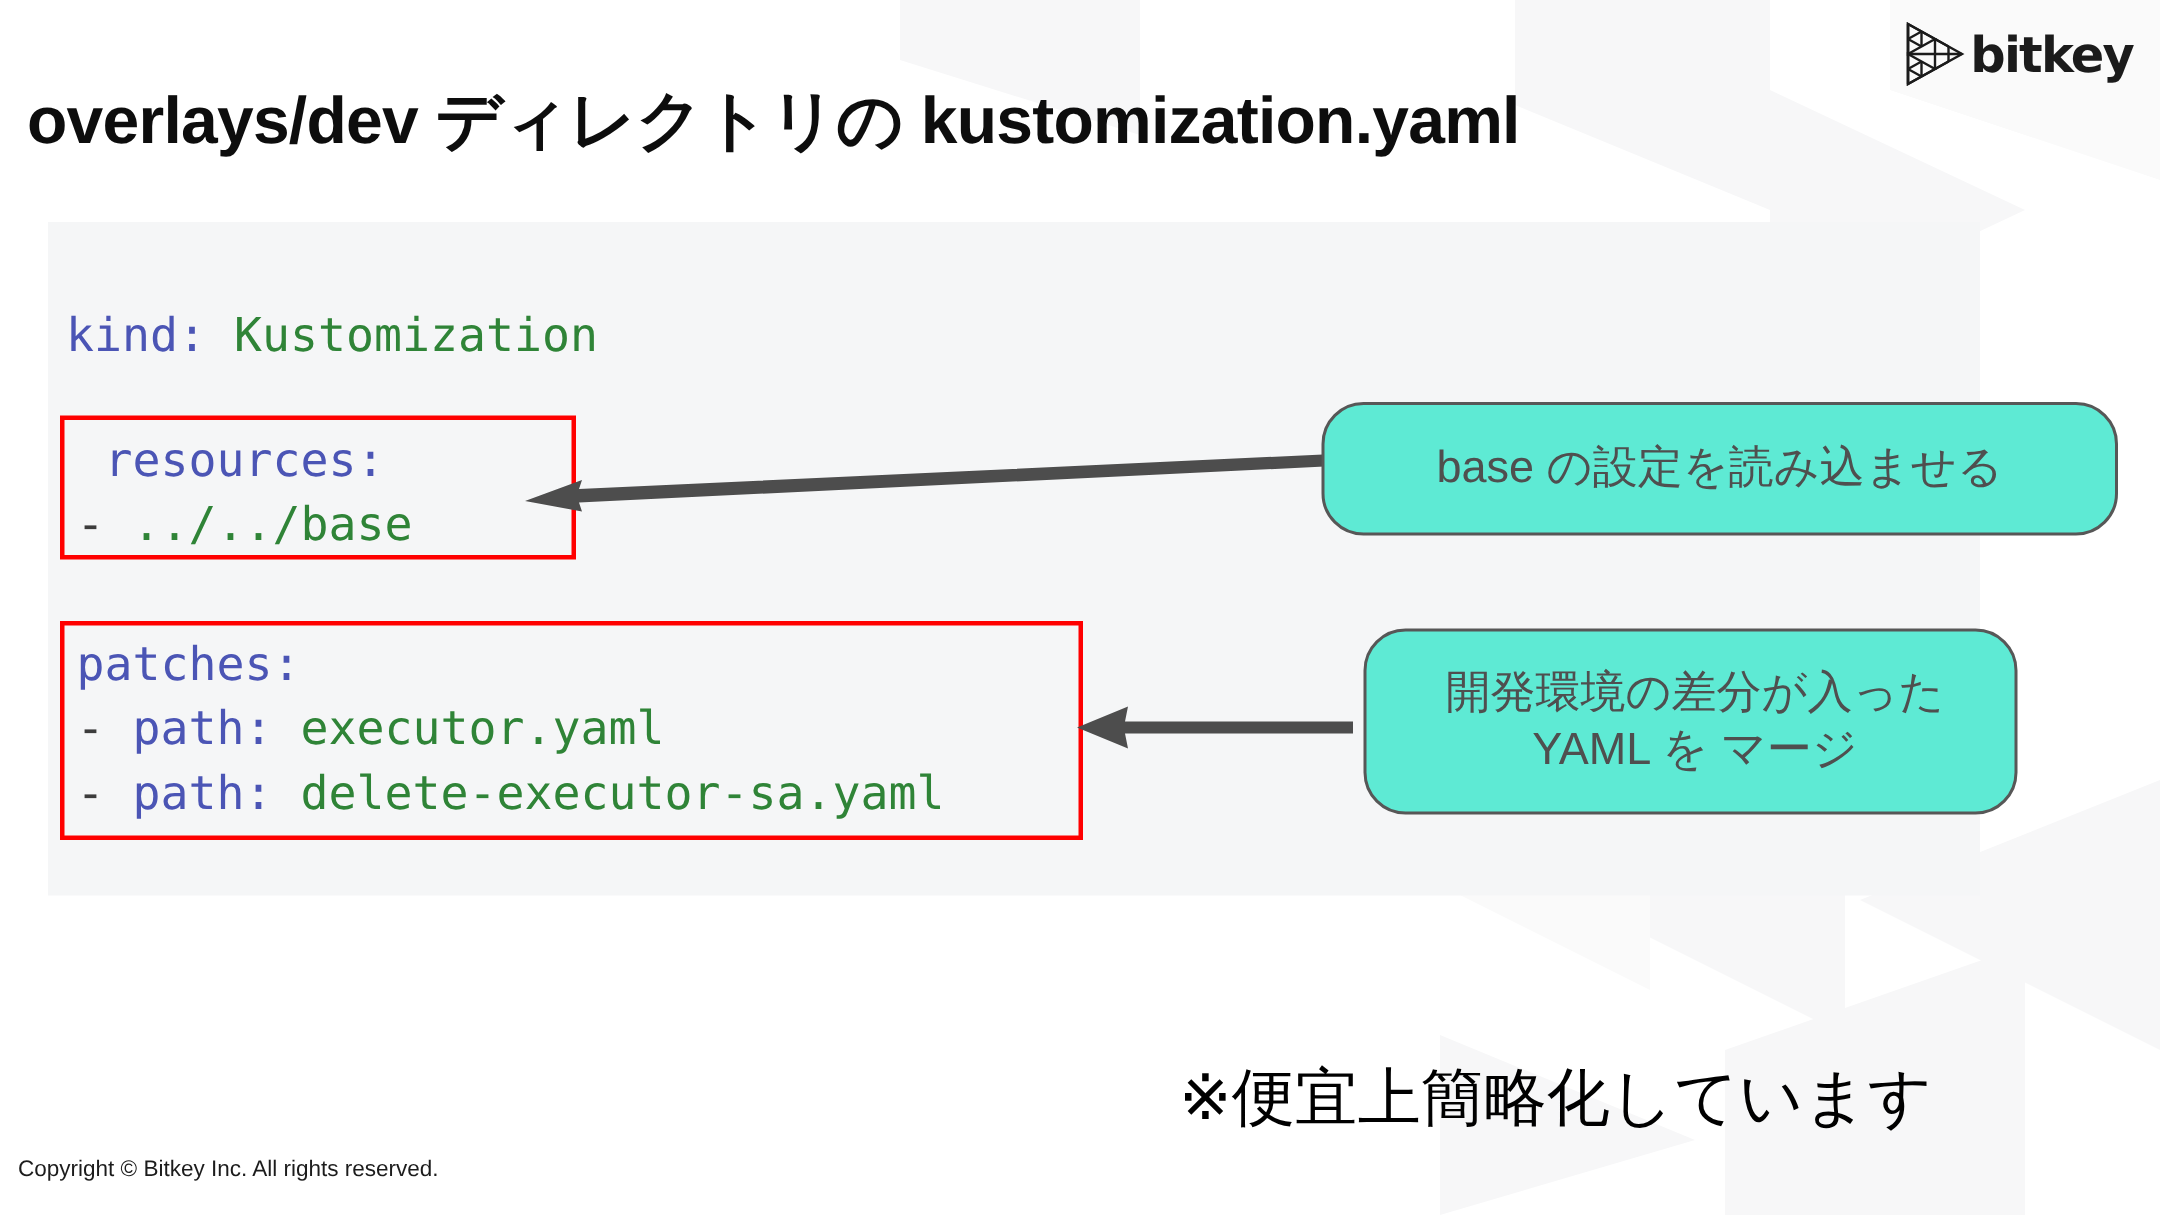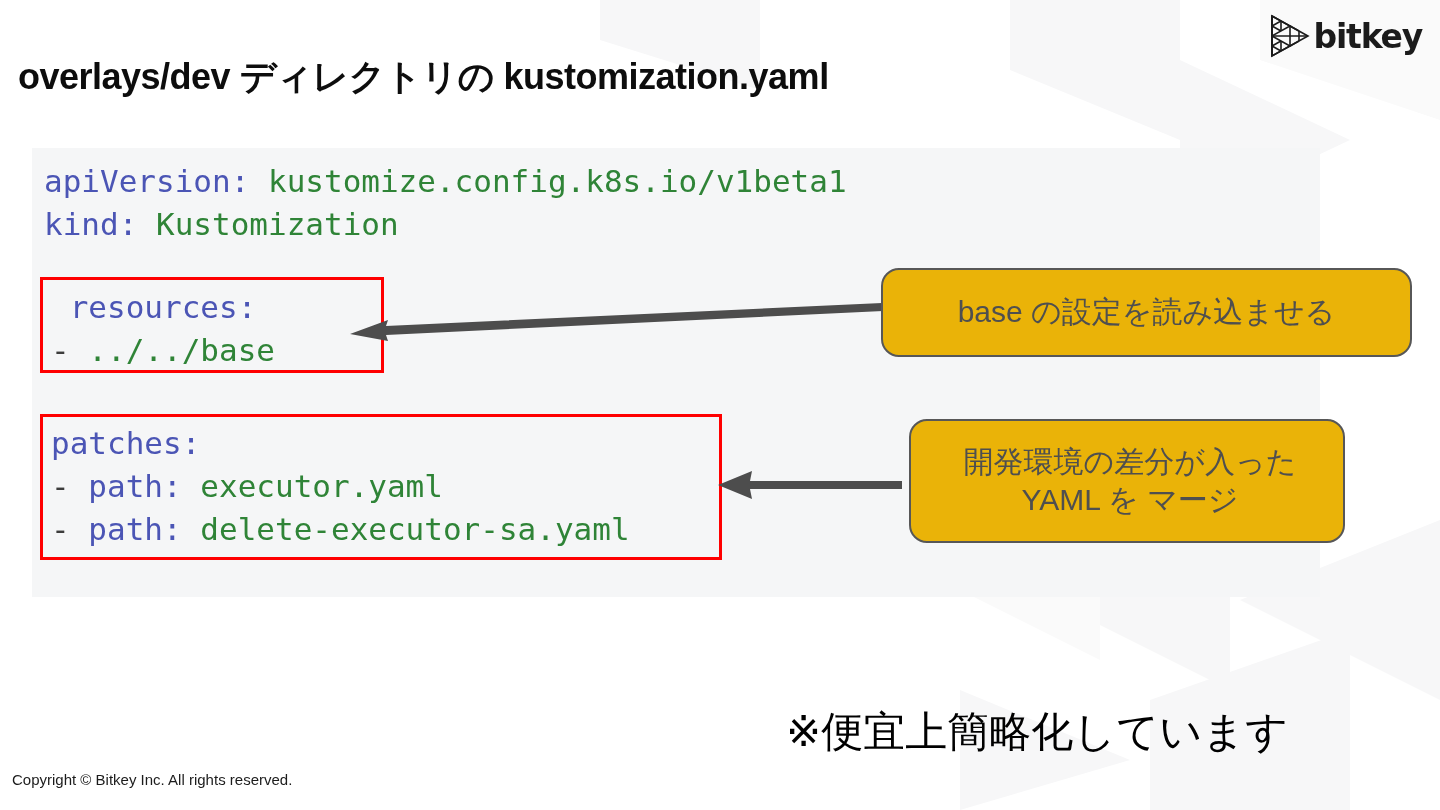--- a/index.html
+++ b/index.html
@@ -43,21 +43,21 @@
     letter-spacing: -1.2px;
     color: #1b1b1b;
     line-height: 1;
   }
 
   
   #page-title {
     position: absolute;
     left: 18px;
     top: 56px;
-    font-size: 36px;
+    font-size: 44px;
     font-weight: 700;
     color: #0d0d0d;
     letter-spacing: -0.5px;
     white-space: nowrap;
     z-index: 4;
     line-height: 1.15;
   }
 
   
   #code-block {
@@ -113,22 +113,22 @@
   #patches-code {
     left: 8px;
     top: 5px;
   }
 
   
   .callout {
     position: absolute;
     box-sizing: border-box;
     border: 2px solid #575757;
-    border-radius: 18px;
-    background: #eab308;
+    border-radius: 28px;
+    background: #5eead4;
     color: #4f4f4f;
     display: flex;
     align-items: center;
     justify-content: center;
     text-align: center;
     z-index: 4;
     font-size: 30px;
     line-height: 1.28;
     padding: 4px 10px;
   }
@@ -221,21 +221,20 @@
       <line x1="22" y1="32" x2="31" y2="27"></line>
       <line x1="31" y1="17" x2="31" y2="27"></line>
     </g>
   </svg>
   <span class="logo-word">bitkey</span>
 </div>
 
 <div id="page-title">overlays/dev ディレクトリの kustomization.yaml</div>
 
 <div id="code-block">
-  <div id="code-line-1" class="code-text"><span class="k">apiVersion:</span><span class="v"> kustomize.config.k8s.io/v1beta1</span></div>
   <div id="code-line-2" class="code-text"><span class="k">kind:</span><span class="v"> Kustomization</span></div>
 </div>
 
 <div id="hl-resources" class="hl-box">
   <div id="resources-code" class="code-text"><span class="k">resources:</span>
 <span class="d">-</span><span class="v"> ../../base</span></div>
 </div>
 
 <div id="hl-patches" class="hl-box">
   <div id="patches-code" class="code-text"><span class="k">patches:</span>

